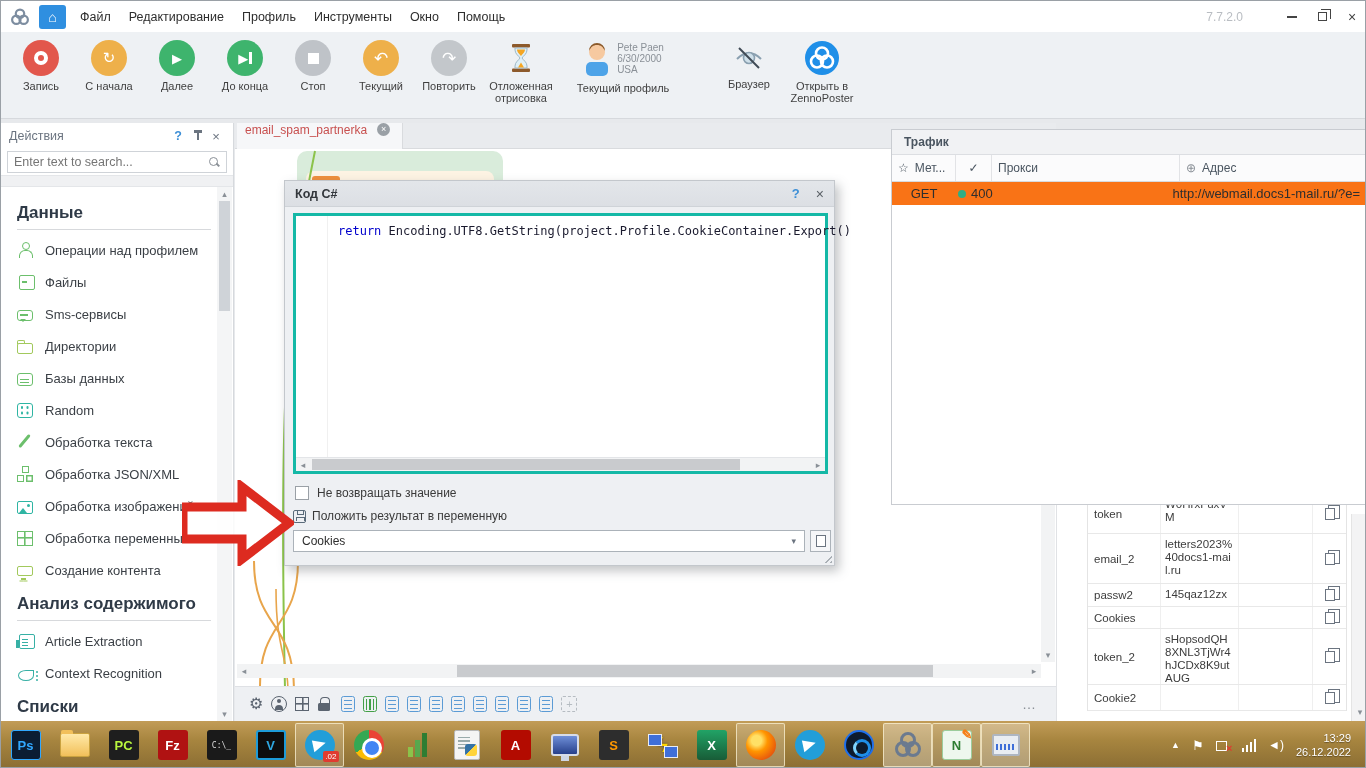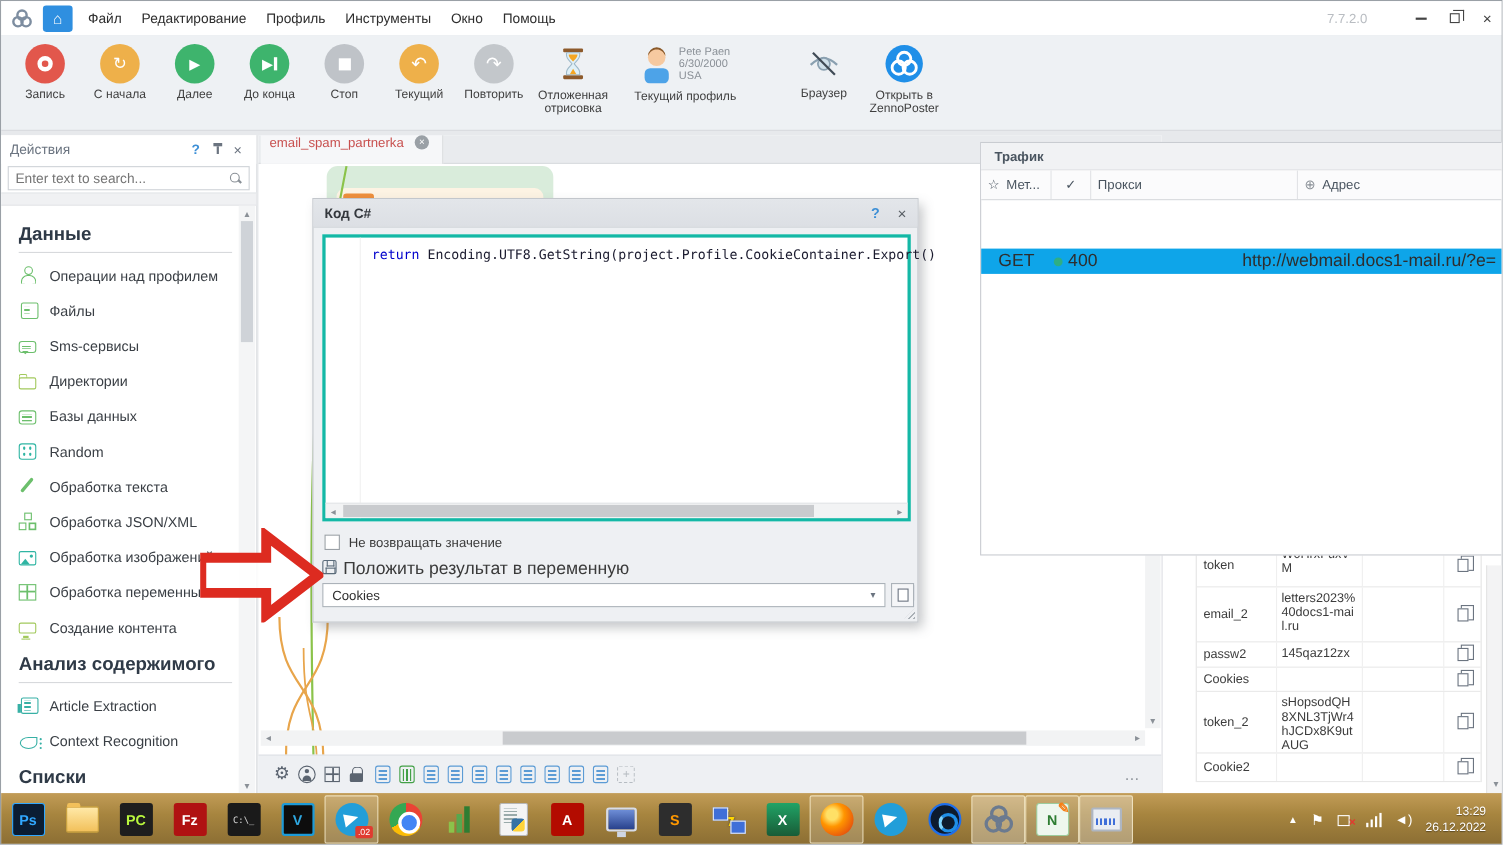--- a/index.html
+++ b/index.html
@@ -127,41 +127,41 @@
   .dlg-x { color:#5a6066; font-size:14px; }
   .codebox { position:absolute; left:8px; top:32px; width:535px; height:261px; background:#fff; border:3px solid #14b8a6; }
   .gutter { position:absolute; left:0; top:0; width:32px; height:100%; border-right:1px solid #f0f0f0; }
   .codeline { position:absolute; left:42px; top:8px; font-family:"DejaVu Sans Mono", monospace; font-size:12px; white-space:pre; color:#1a1a2e; }
   .kw { color:#0000cc; }
   .code-hscroll { position:absolute; left:0; bottom:0; width:100%; height:14px; background:#f2f3f4; border-top:1px solid #e3e5e8; display:flex; align-items:center; }
   .code-hscroll .al,.code-hscroll .ar { width:14px; color:#8a9097; font-size:9px; text-align:center; }
   .code-hthumb { position:absolute; left:16px; top:1px; width:428px; height:11px; background:#c9cbce; }
   .chk-row { position:absolute; left:10px; top:305px; display:flex; align-items:center; gap:8px; font-size:12px; color:#3a3a3a; }
   .chk { width:14px; height:14px; border:1px solid #9aa0a6; background:#fff; }
-  .save-row { position:absolute; left:8px; top:328px; display:flex; gap:6px; font-size:16px; color:#3a3a3a; }
+  .save-row { position:absolute; left:8px; top:328px; display:flex; align-items:center; gap:6px; font-size:12px; color:#3a3a3a; }
   .floppy { position:relative; width:13px; height:13px; border:1.4px solid #5a6b7a; border-radius:2px; }
   .floppy:before { content:""; position:absolute; left:2.5px; top:-0.5px; width:5px; height:4px; border:1.2px solid #5a6b7a; border-top:none; }
   .floppy:after { content:""; position:absolute; left:2px; bottom:0.5px; width:6.5px; height:3.5px; border:1.2px solid #5a6b7a; border-bottom:none; }
   .dd { position:absolute; left:8px; top:349px; width:512px; height:22px; background:#fff; border:1px solid #abb2b9; display:flex; align-items:center; padding:0 8px; font-size:12px; color:#2e2e2e; }
   .dd .caret { margin-left:auto; color:#6b7480; font-size:9px; }
   .copybtn { position:absolute; left:525px; top:349px; width:21px; height:22px; border:1px solid #abb2b9; background:#f5f6f8; display:flex; align-items:center; justify-content:center; }
   .pagecopy { position:relative; width:10px; height:12px; border:1.2px solid #6b7480; background:#fff; }
   .pagecopy:before { content:""; position:absolute; left:2.5px; top:-4px; width:10px; height:12px; border:1.2px solid #6b7480; background:#fff; z-index:-1; }
   .grip { position:absolute; right:2px; bottom:2px; width:10px; height:10px; background:repeating-linear-gradient(135deg,#0000 0 2px,#aab0b6 2px 3.4px); clip-path:polygon(100% 0,100% 100%,0 100%); }
 
   
   .redarrow { position:absolute; left:181px; top:479px; z-index:40; }
 
   
   .traffic { position:absolute; left:890px; top:128px; width:476px; height:376px; background:#fff; border:1px solid #c9ccd1; z-index:20; }
   .tr-title { height:25px; background:#f1f2f4; border-bottom:1px solid #dcdee2; display:flex; align-items:center; padding:0 12px; font-size:12px; font-weight:bold; color:#4a5560; }
   .tr-head { height:27px; background:#fbfbfc; border-bottom:1px solid #d8dadd; display:flex; font-size:12px; color:#4a5560; }
   .tr-head > div { display:flex; align-items:center; gap:6px; padding:0 6px; border-right:1px solid #e2e3e6; }
   .th-met { width:64px; } .th-chk { width:36px; justify-content:center; } .th-proxy { width:188px; } .th-addr { flex:1; border-right:none !important; }
-  .tr-row { height:23px; background:#0ea5e9; display:flex; align-items:center; font-size:16px; color:#2e2e2e;margin-top:44px; }
+  .tr-row { height:23px; background:#f97316; display:flex; align-items:center; font-size:13px; color:#2e2e2e; }
   .tr-met { width:64px; text-align:center; }
   .tr-status { width:110px; display:flex; align-items:center; gap:5px; padding-left:2px; }
   .dotgreen { width:8px; height:8px; border-radius:50%; background:#2fae84; }
   .tr-addr { flex:1; text-align:right; padding-right:6px; }
   .globe { color:#8a9097; font-size:12px; }
 
   
   .varspanel { position:absolute; left:1055px; top:503px; width:311px; height:217px; background:#fff; border-left:1px solid #e0e2e5; z-index:10; overflow:hidden; }
   .vtable { position:absolute; left:30px; top:0; width:260px; border-left:1px solid #e4e4e4; border-right:1px solid #e4e4e4; margin-top:-10px; }
   .vrow { display:flex; border-bottom:1px solid #e8e8e8; }

